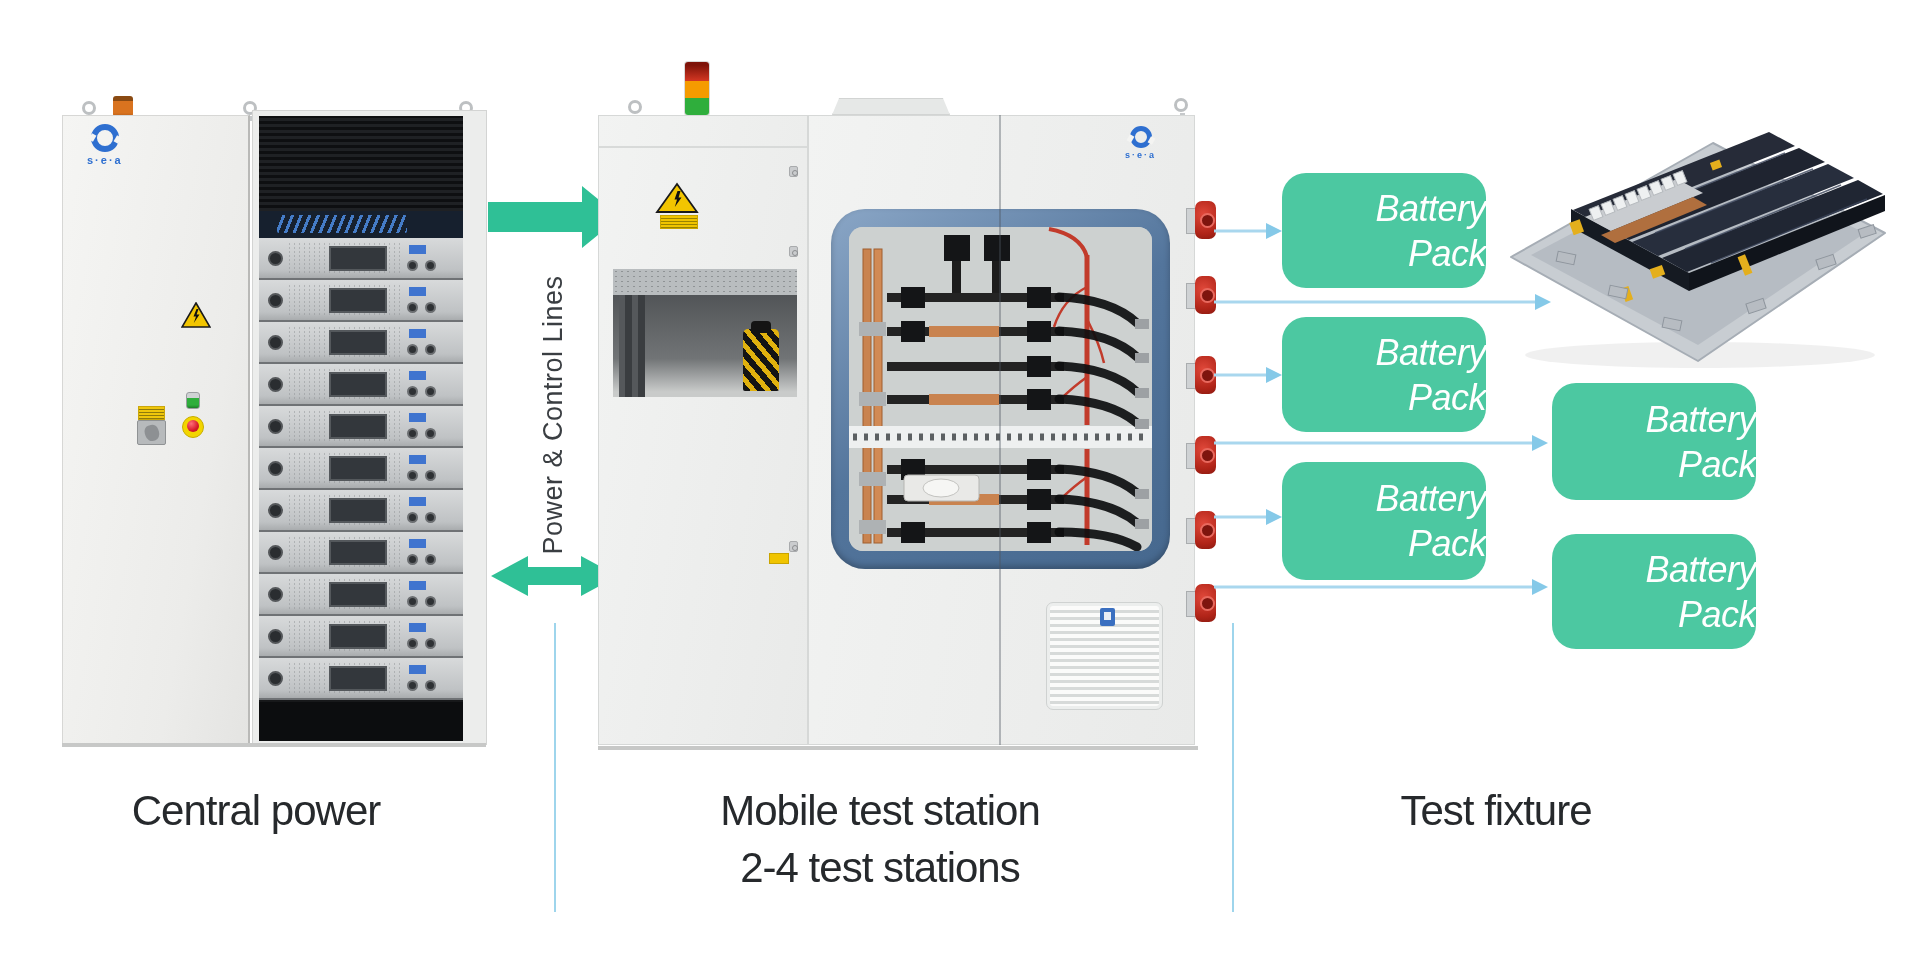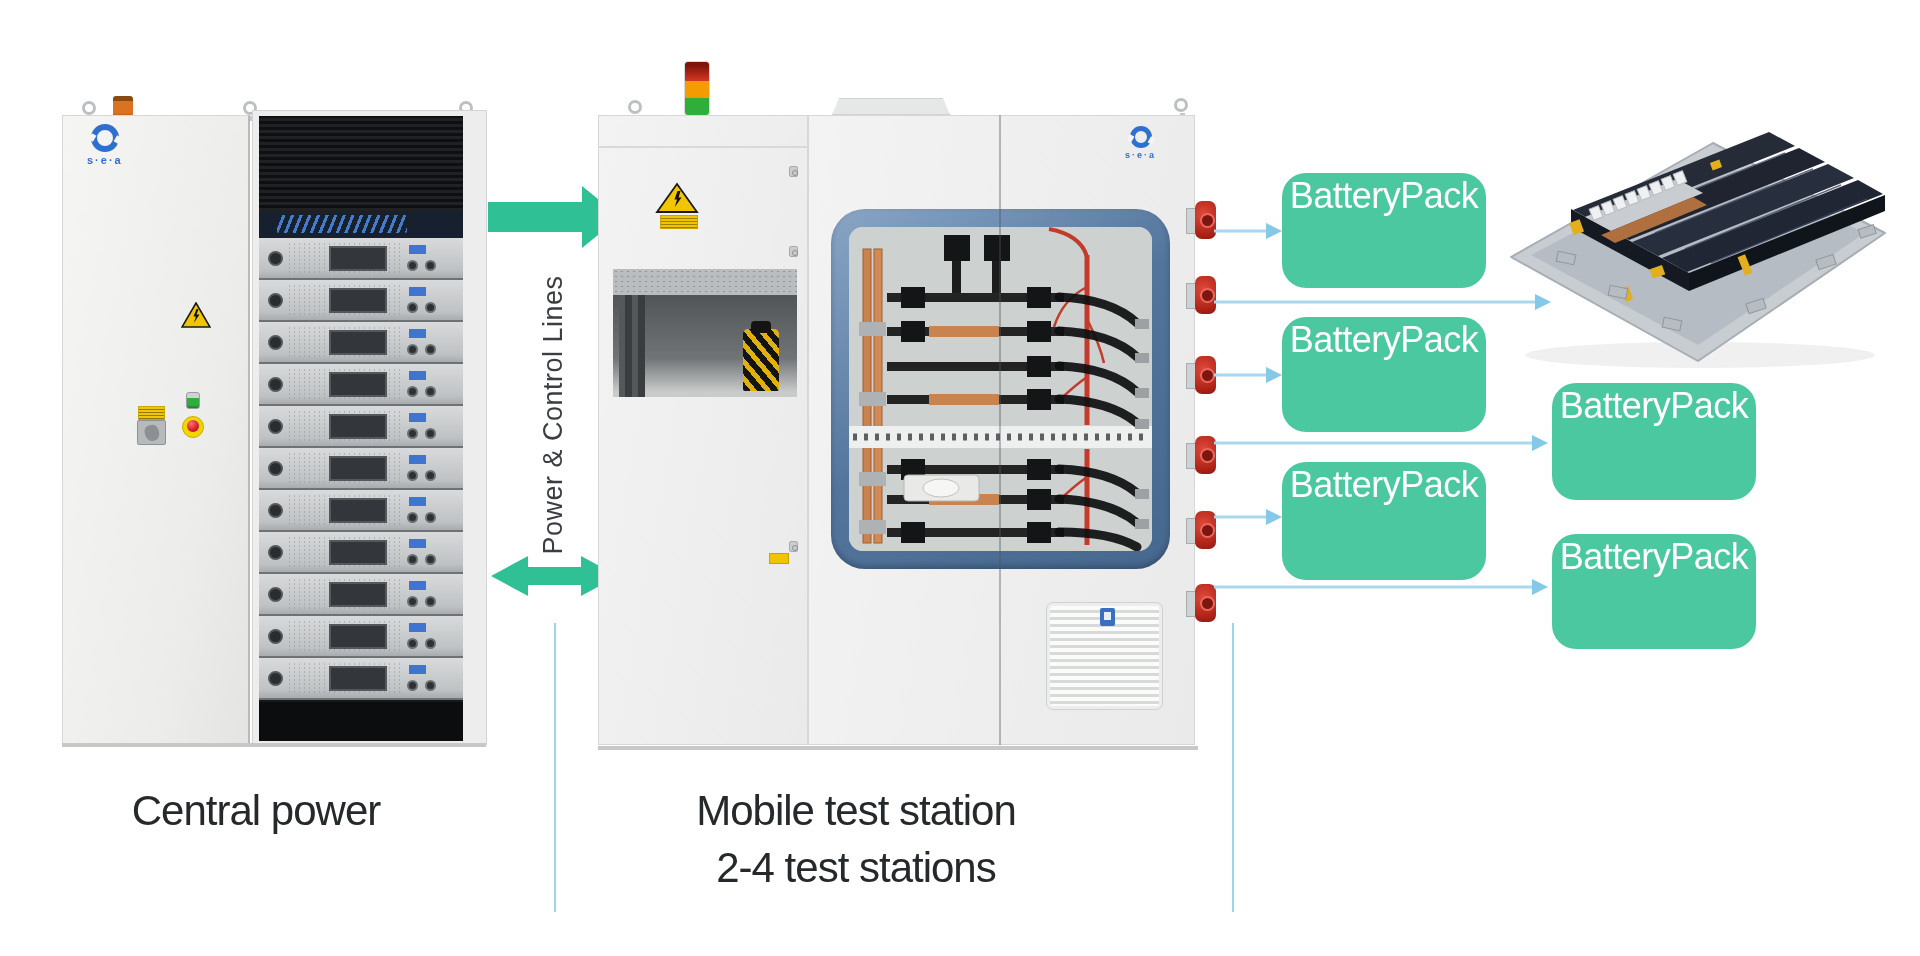--- a/index.html
+++ b/index.html
@@ -88,21 +88,21 @@
   .st-base{left:0;top:686px;width:600px;height:4px;background:#c7c8c7;}
   .cee{left:1186px;width:30px;height:38px;}
   .cee::before{content:"";position:absolute;left:0;top:7px;width:12px;height:24px;background:#cfd2d4;border:1px solid #aaadaf;}
   .cee-body{position:absolute;left:9px;top:0;width:21px;height:38px;background:radial-gradient(circle at 40% 35%,#e0483a,#b02418 70%,#8c1a10);border-radius:7px;}
   .cee-body::after{content:"";position:absolute;left:5px;top:12px;width:11px;height:11px;background:#7e150e;border:2px solid #e8695e;border-radius:50%;}
 
   
   .overlay{left:0;top:0;width:1920px;height:956px;pointer-events:none;}
   .vlabel{left:553px;top:415px;transform:translate(-50%,-50%) rotate(-90deg);font-size:27px;color:#3a3e42;white-space:nowrap;letter-spacing:.5px;}
   .divider{width:2px;background:var(--divider-blue);}
-  .pack{width:204px;background:var(--pack-green);border-radius:24px;color:#fff;display:flex;flex-direction:row;align-items:flex-start;justify-content:center;font-size:36px;line-height:45px;letter-spacing:-.5px;}
+  .pack{width:204px;background:var(--pack-green);border-radius:24px;color:#fff;display:flex;flex-direction:column;align-items:flex-end;justify-content:center;font-size:36px;line-height:45px;letter-spacing:-.5px;font-style:italic;}
   .caption{color:var(--caption-text);font-size:42px;line-height:57px;text-align:center;letter-spacing:-1px;}
 
   .photo{left:1505px;top:105px;width:385px;height:265px;}
 </style>
 </head>
 <body>
 
 <div class="canvas">
 
   <div class="abs cabinet">
@@ -458,20 +458,21 @@
         <rect x="242" y="196" width="18" height="10" transform="rotate(-18 251 201)"></rect>
         <rect x="312" y="152" width="18" height="10" transform="rotate(-18 321 157)"></rect>
         <rect x="354" y="122" width="16" height="9" transform="rotate(-18 362 126)"></rect>
       </g>
     </svg>
   </div>
 
   <div class="abs caption" style="left:56px;top:782px;width:400px;">
     <div>Central power</div>
   </div>
-  <div class="abs caption" style="left:616px;top:782px;width:480px;">
+  <div class="abs caption" style="left:640px;top:782px;width:480px;">
     <div>Mobile test station</div>
     <div>2-4 test stations</div>
   </div>
   <div class="abs caption" style="left:1256px;top:782px;width:480px;">
+    <div>Test fixture</div>
   </div>
 
 </div>
 
 </body></html>

